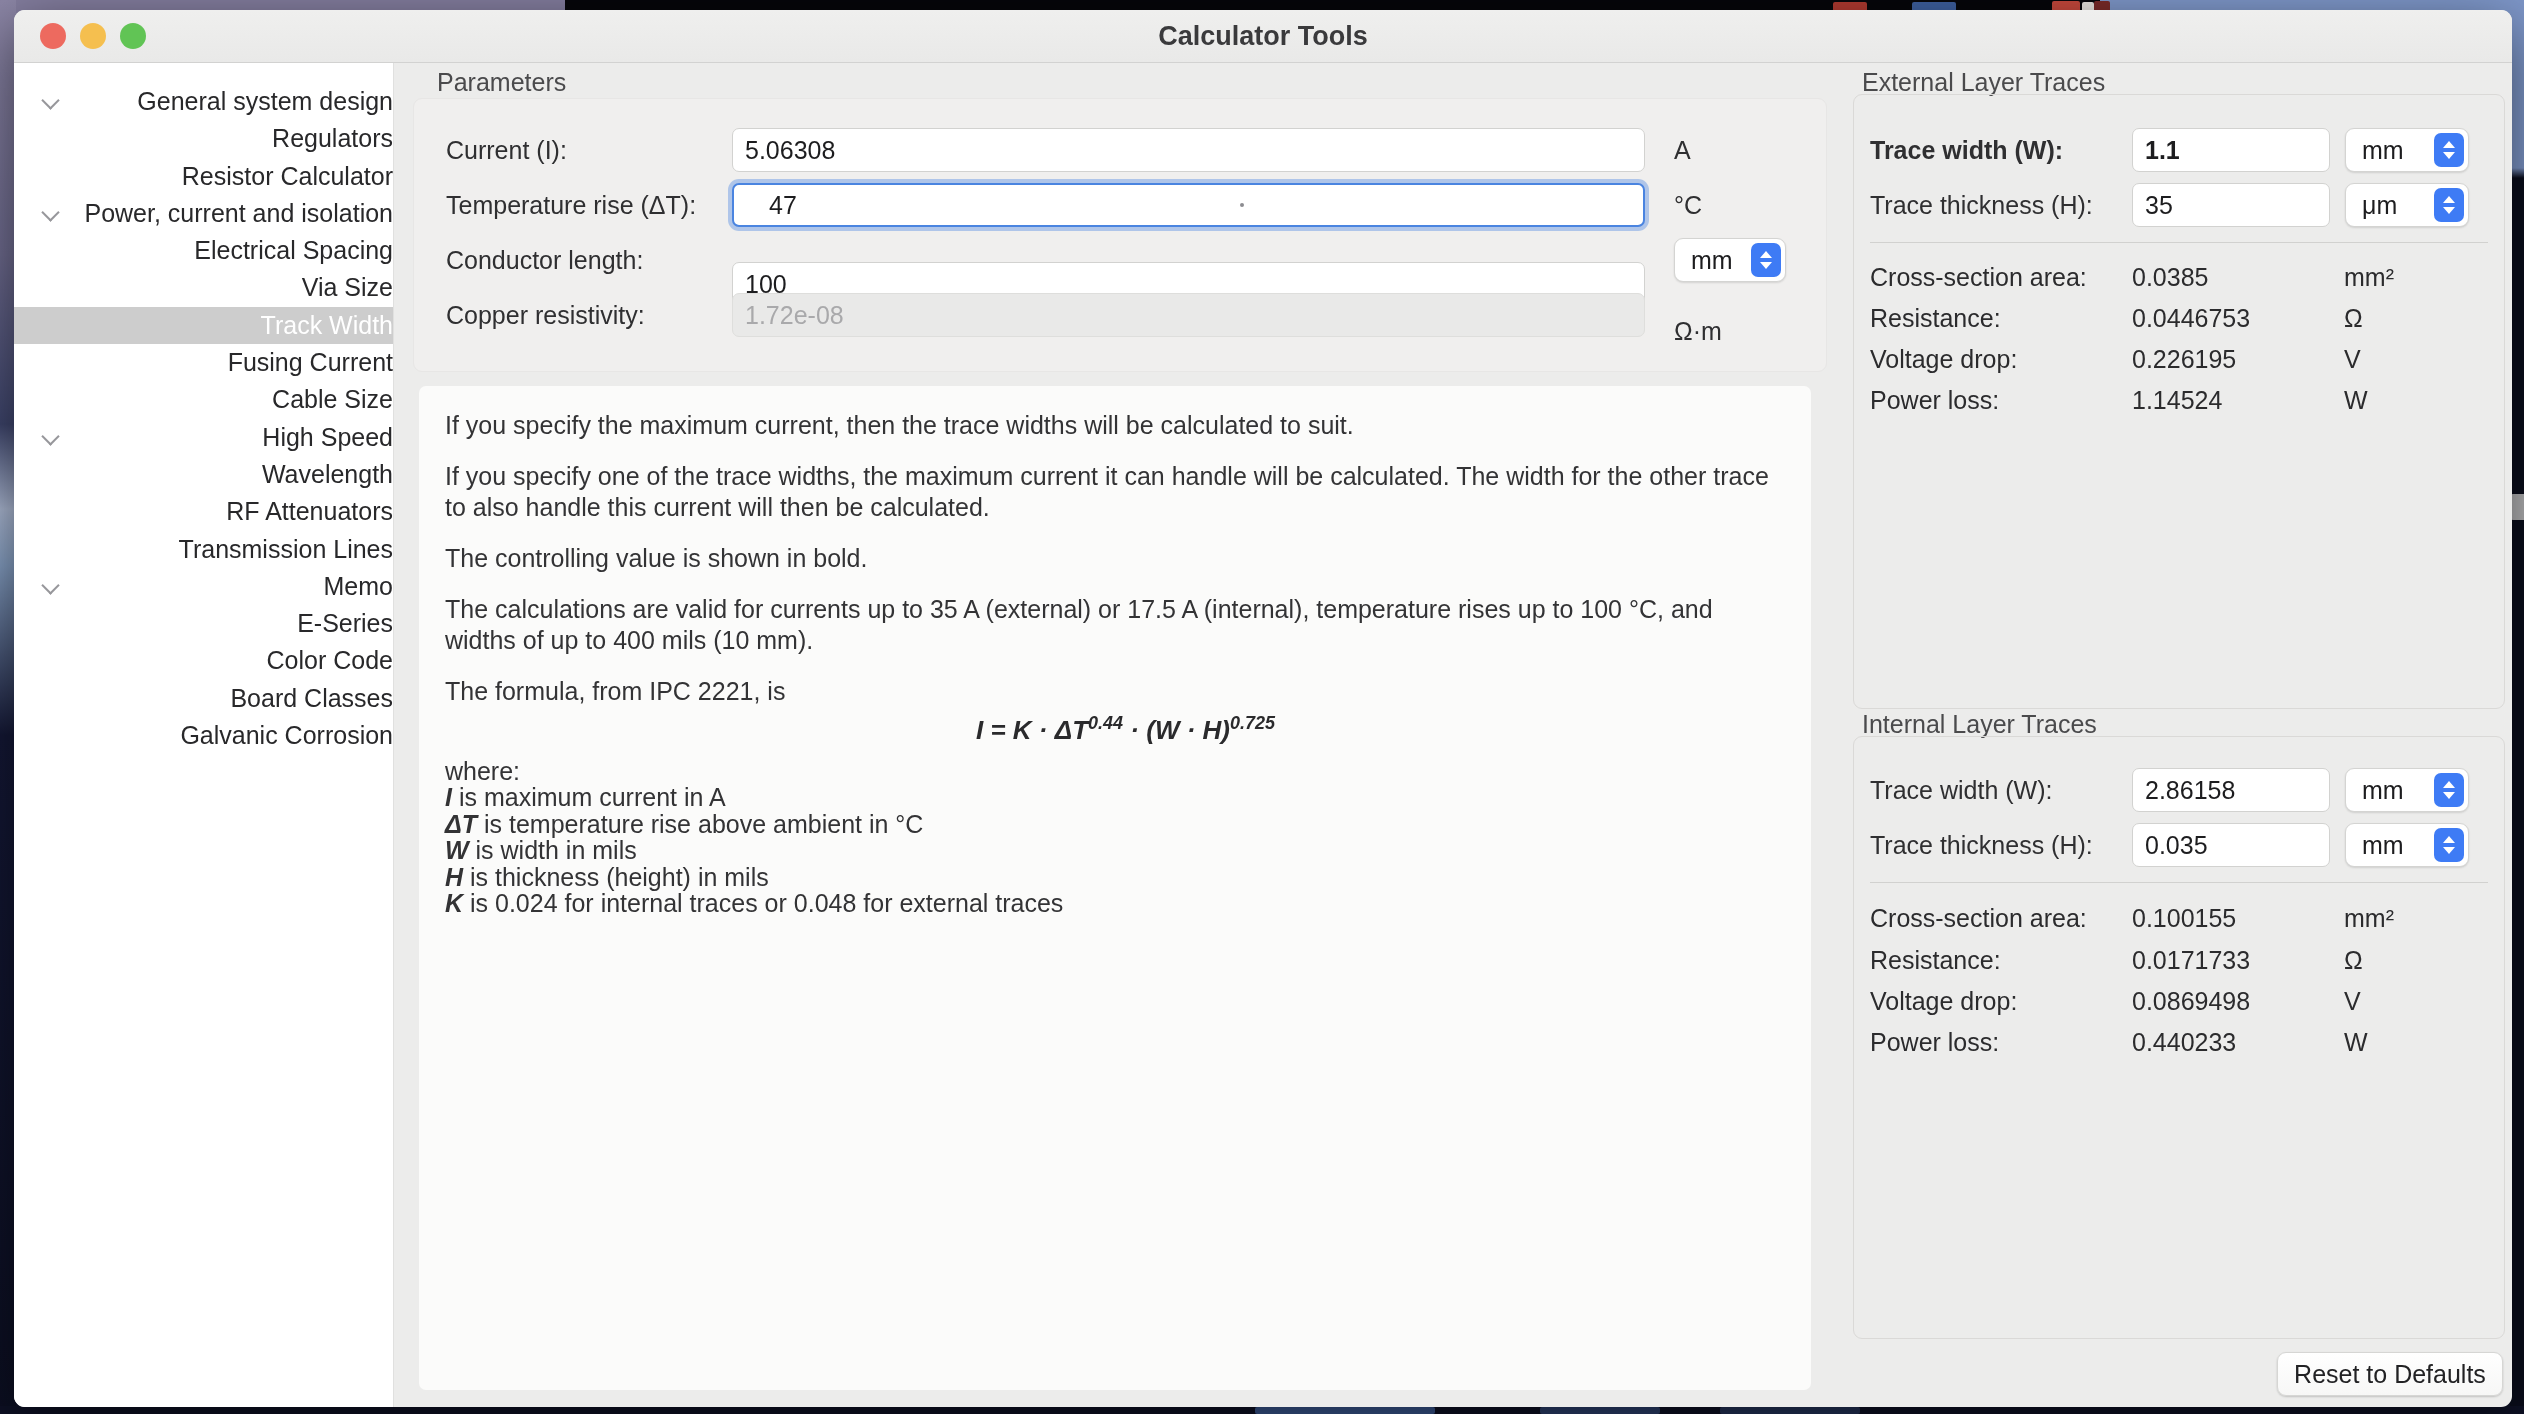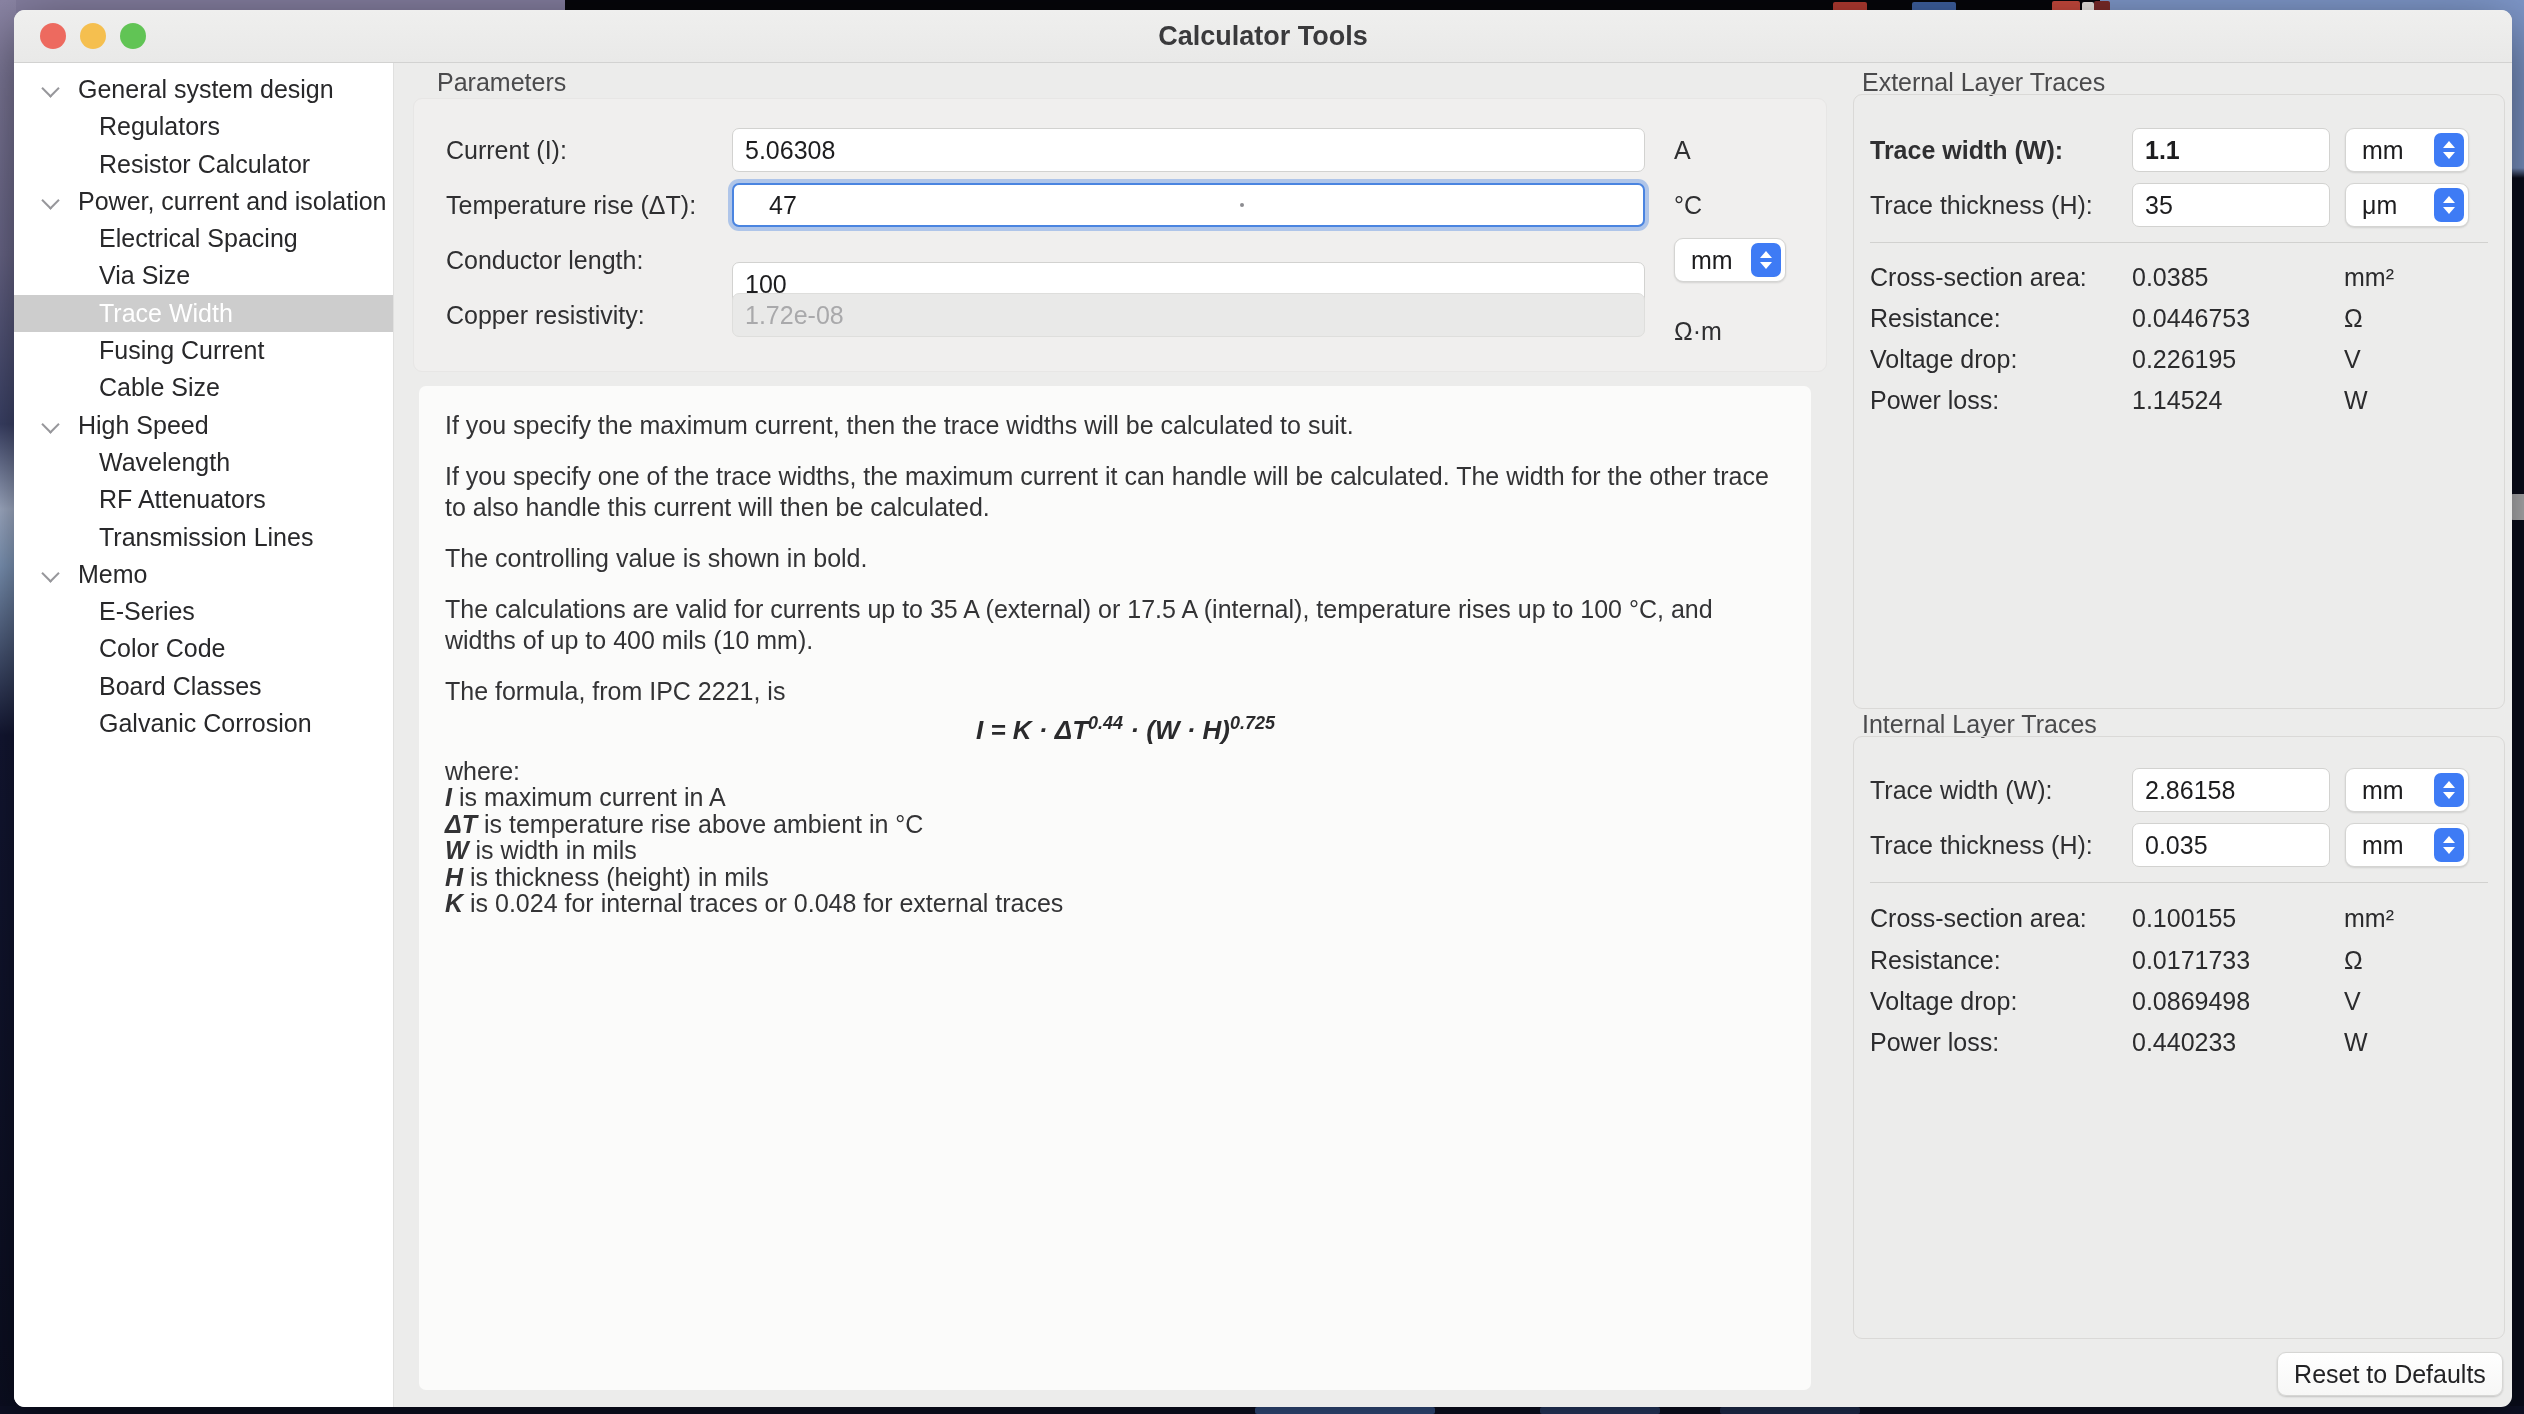--- a/index.html
+++ b/index.html
@@ -43,21 +43,21 @@
   .light.red{background:#ed6a5f;}
   .light.yellow{background:#f5bf4f;}
   .light.green{background:#61c455;}
 
   
   .sidebar{
     position:absolute;left:0;top:53px;width:379px;height:1344px;
     background:#ffffff;border-right:1px solid #e0e0df;
     border-radius:0 0 0 11px;overflow:hidden;
   }
-  .tree{padding-top:8px;}
+  .tree{padding-top:20px;text-align:right;}
   .tree-item{
     position:relative;height:37.3px;line-height:37.3px;
     font-size:25px;color:#28282a;white-space:nowrap;
   }
   .tree-item.parent{padding-left:64px;}
   .tree-item.child{padding-left:85px;}
   .tree-item.selected{background:#cdcdcd;color:#ffffff;}
   .chev{position:absolute;left:30px;top:11px;width:11px;height:11px;
     border-right:2.5px solid #97979b;border-bottom:2.5px solid #97979b;transform:rotate(45deg);}
 
@@ -153,21 +153,21 @@
   </div>
 
   <div class="sidebar">
     <div class="tree">
       <div class="tree-item parent"><span class="chev"></span><span>General system design</span></div>
       <div class="tree-item child"><span>Regulators</span></div>
       <div class="tree-item child"><span>Resistor Calculator</span></div>
       <div class="tree-item parent"><span class="chev"></span><span>Power, current and isolation</span></div>
       <div class="tree-item child"><span>Electrical Spacing</span></div>
       <div class="tree-item child"><span>Via Size</span></div>
-      <div class="tree-item child selected"><span>Trace Width</span></div>
+      <div class="tree-item child selected"><span>Track Width</span></div>
       <div class="tree-item child"><span>Fusing Current</span></div>
       <div class="tree-item child"><span>Cable Size</span></div>
       <div class="tree-item parent"><span class="chev"></span><span>High Speed</span></div>
       <div class="tree-item child"><span>Wavelength</span></div>
       <div class="tree-item child"><span>RF Attenuators</span></div>
       <div class="tree-item child"><span>Transmission Lines</span></div>
       <div class="tree-item parent"><span class="chev"></span><span>Memo</span></div>
       <div class="tree-item child"><span>E-Series</span></div>
       <div class="tree-item child"><span>Color Code</span></div>
       <div class="tree-item child"><span>Board Classes</span></div>

